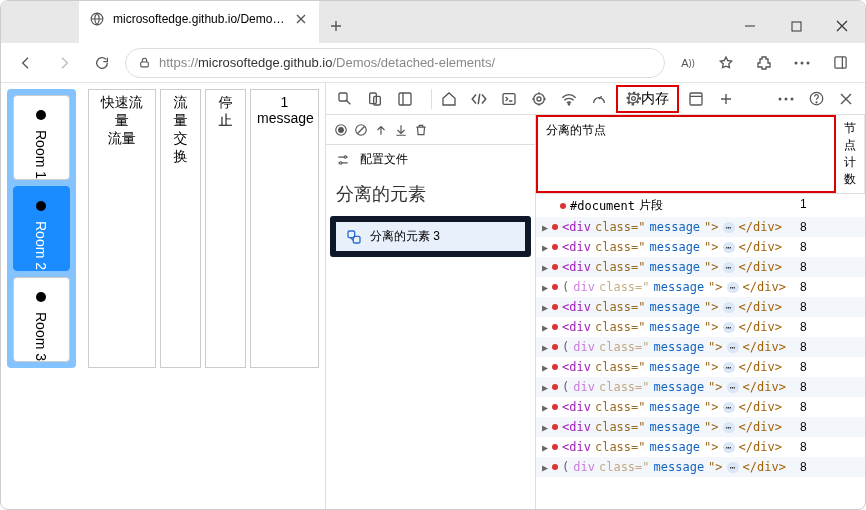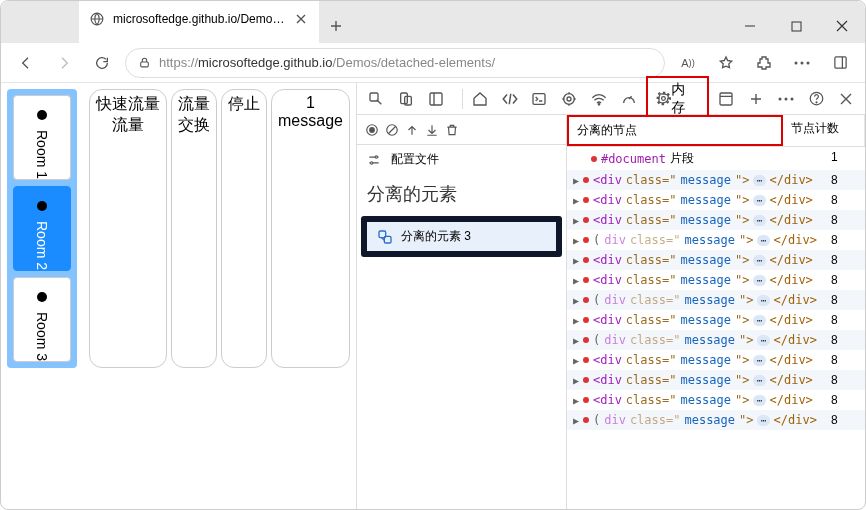--- a/index.html
+++ b/index.html
@@ -30,42 +30,42 @@
 
 .rooms { width: 70px; background: #85c3ff; display: flex; flex-direction: column; padding: 6px; gap: 6px; margin: 6px; border-radius: 4px; }
 .room { background: #fff; border: 1px solid #ccc; border-radius: 4px; flex: 1; display: flex; flex-direction: column; align-items: center; padding-top: 14px; gap: 10px; }
 .room.active { background: #1a8cff; color: #fff; border-color: #1a8cff; }
 .room-dot { width: 10px; height: 10px; border-radius: 50%; background: #000; }
 .room.active .room-dot { background: #000; }
 .room-label { writing-mode: vertical-rl; font-size: 14px; }
 
 
 .page-toolbar { display: flex; gap: 4px; padding: 6px; }
-.pt-btn { border: 1px solid #ccc; border-radius: 13px; padding: 4px 6px; font-size: 16px; text-align: center; background: #fff; min-width: 38px; }
+.pt-btn { border: 1px solid #ccc; border-radius: 0; padding: 4px 6px; font-size: 14px; text-align: center; background: #fff; min-width: 38px; }
 .pt-btn .line1 { display:block; }
 .pt-btn .line2 { display:block; }
 
 
 .devtools { flex: 1; display: flex; flex-direction: column; border-left: 1px solid #ddd; }
 .dt-tabbar { height: 32px; display: flex; align-items: center; gap: 4px; padding: 0 6px; border-bottom: 1px solid #ddd; }
 .dt-icon { width: 26px; height: 26px; display:flex; align-items:center; justify-content:center; color:#555; }
 .dt-tab-memory { display:flex; align-items:center; gap:0; padding: 3px 8px; border: 2px solid #d00; }
 .dt-more { margin-left: auto; display:flex; gap:4px; align-items:center; }
 
 .dt-body { display: flex; flex: 1; }
 .dt-left { width: 210px; border-right: 1px solid #ddd; display: flex; flex-direction: column; }
 .dt-toolbar2 { height: 30px; display:flex; align-items:center; gap:6px; padding: 0 8px; border-bottom: 1px solid #ddd; color:#555; }
 .dt-section-row { display:flex; align-items:center; gap:10px; padding: 6px 10px; font-size:12px; }
 .dt-section-header { padding: 8px 10px; font-size: 18px; color:#333; }
 .dt-entry { display:flex; align-items:center; gap:8px; padding: 6px 10px; background: #e8f0fb; border: 6px solid #0f172a; border-radius: 3px; margin: 2px 4px; }
 
 .dt-right { flex: 1; display: flex; flex-direction: column; overflow: hidden; }
 .dt-table-head { display: flex; border-bottom: 1px solid #ddd; font-size: 12px; background:#fff; }
 .dt-th { padding: 5px 8px; border-right: 1px solid #e5e5e5; }
-.dt-th.col1 { width: 216px; border: 2px solid #d00; }
+.dt-th.col1 { width: 300px; border: 2px solid #d00; }
 .dt-th.col2 { flex:1; }
 .dt-rows { flex:1; overflow:auto; }
 .dt-row { display: flex; font-size: 12px; }
 .dt-row:nth-child(even) { background: #f3f6fb; }
 .dt-cell1 { width: 256px; padding: 3px 6px; display:flex; align-items:center; gap:4px; font-family: Consolas, monospace; }
 .dt-cell2 { flex:1; padding: 3px 8px; }
 .tri { color:#666; font-size:10px; }
 .reddot { width:6px; height:6px; border-radius:50%; background:#d33; display:inline-block; }
 .tag-open { color: #a31bbf; }
 .tag-attr { color: #9b6b1f; }
@@ -364,21 +364,21 @@
       <div class="dt-right">
         <div class="dt-table-head">
           <div class="dt-th col1">分离的节点</div>
           <div class="dt-th col2">节点计数</div>
         </div>
         <div class="dt-rows" id="dtrows">
             <div class="dt-row">
               <div class="dt-cell1">
                 <span style="width:14px;"></span>
                 <span class="reddot"></span> 
-                <span style="color:#a21caf;">#document</span> 
+                <span style="color:#000000;">#document</span> 
                 <span>片段</span>
               </div>
               <div class="dt-cell2">1</div>
             </div>
             <div class="dt-row">
               <div class="dt-cell1">
                 <span class="tri">▶</span>
                 <span class="reddot"></span> 
                 <span class="tag-open">&lt;div</span> 
                 <span class="tag-attr" style="">class="</span>

